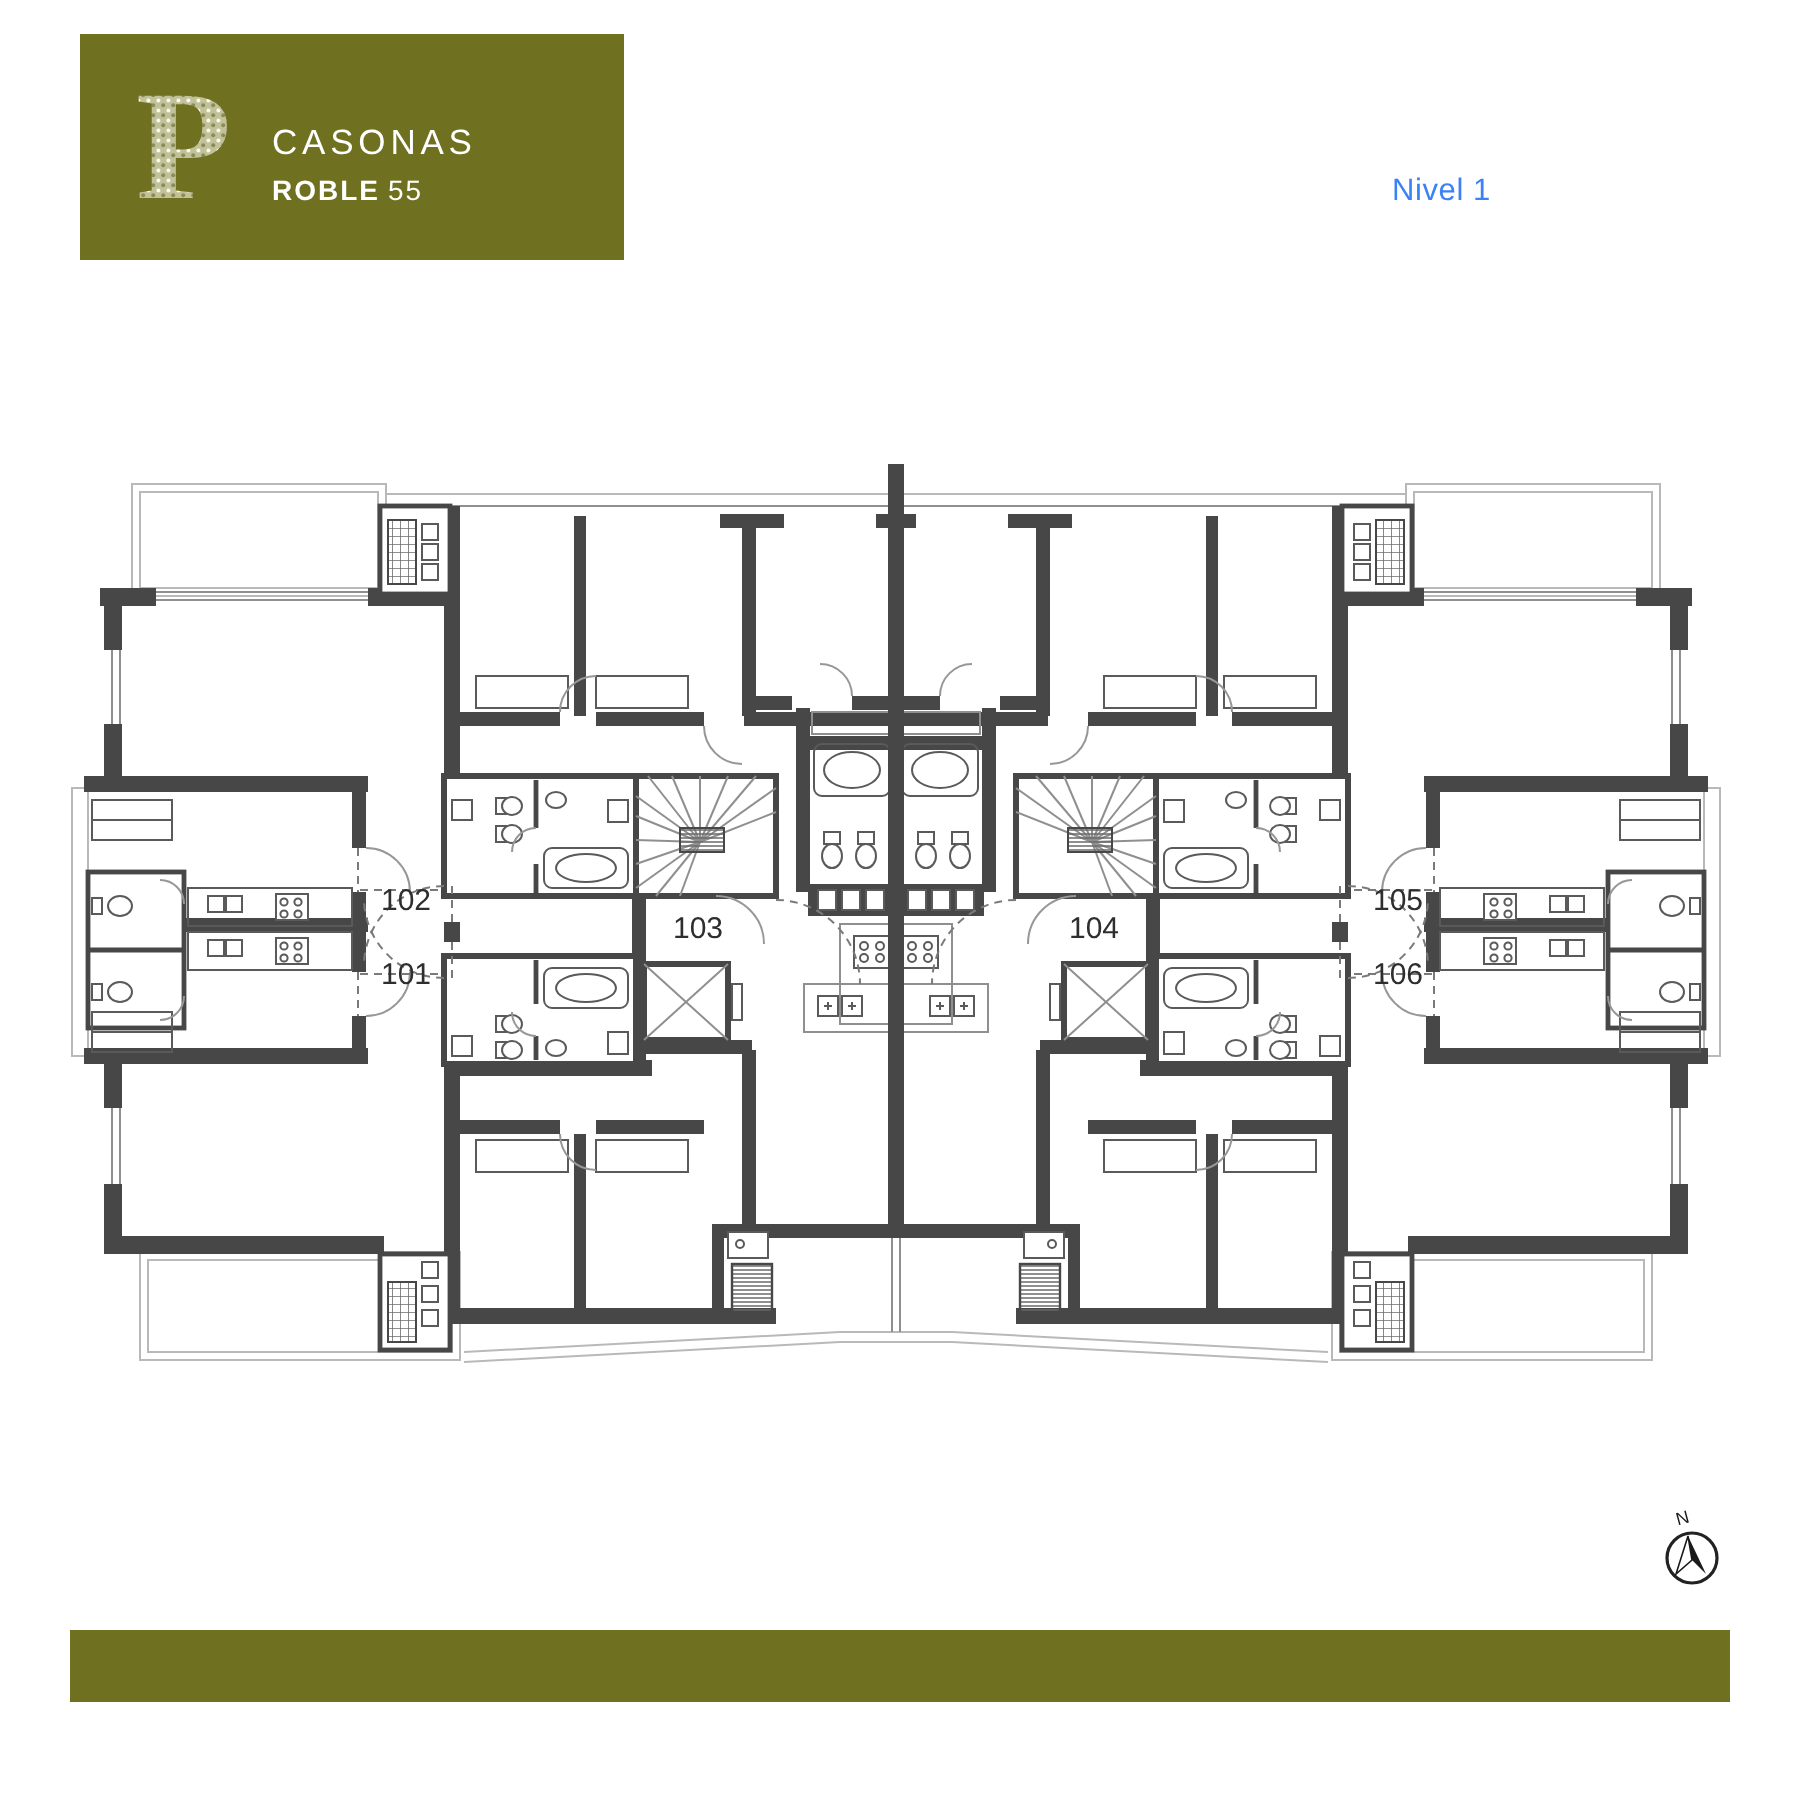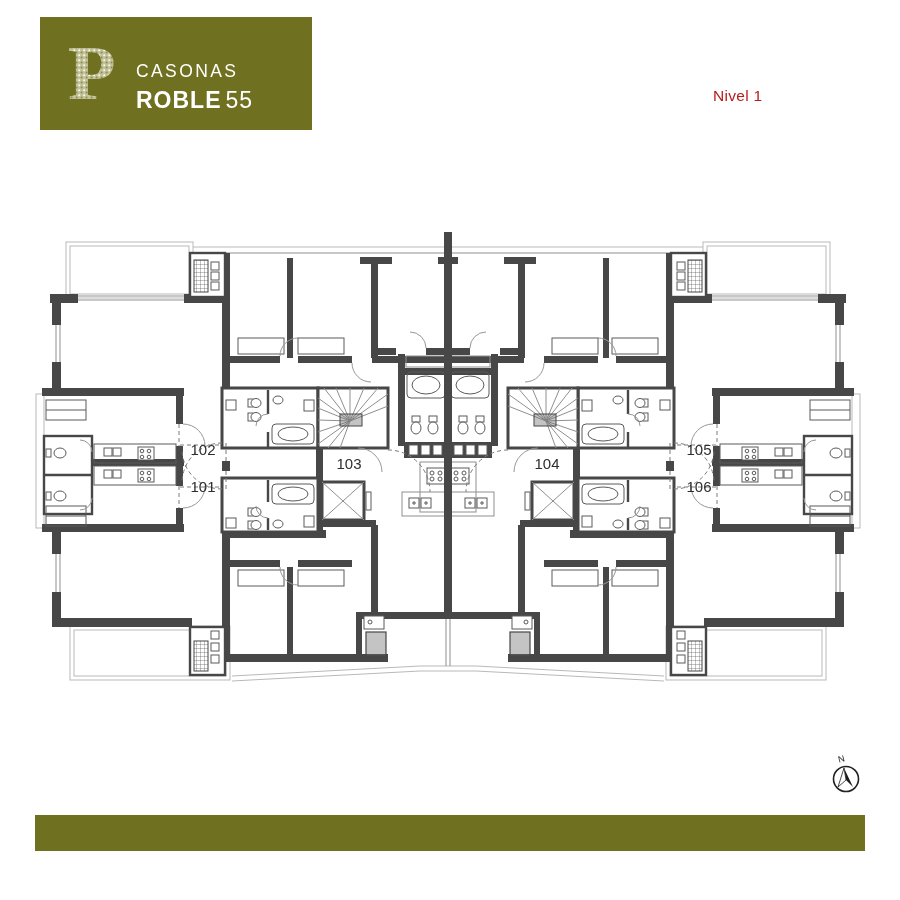--- a/index.html
+++ b/index.html
@@ -7,24 +7,24 @@
     --line-light:#b9b9b9; --line-mid:#8f8f8f;
   }
   *{margin:0;padding:0;box-sizing:border-box}
   html,body{width:900px;height:900px;background:#fff;overflow:hidden;
     font-family:"Liberation Sans",sans-serif;position:relative}
   .abs{position:absolute}
   
   .brand-box{left:40px;top:17px;width:272px;height:113px;background:var(--brand-olive)}
   .brand-text{position:absolute;left:96px;top:44px;color:#fff}
   .brand-line1{font-size:17.5px;letter-spacing:2.4px;font-weight:400}
-  .brand-line2{font-size:23px;letter-spacing:1px;font-weight:700;margin-top:5px}
+  .brand-line2{font-size:14px;letter-spacing:1px;font-weight:700;margin-top:5px}
   .brand-line2 .num{font-weight:400;margin-left:4px}
   
-  .level-label{left:713px;top:87px;font-size:15.5px;color:#b91c1c;letter-spacing:.3px}
+  .level-label{left:696px;top:87px;font-size:15.5px;color:#3b82f6;letter-spacing:.3px}
   
   .footer-bar{left:35px;top:815px;width:830px;height:36px;background:var(--brand-olive)}
   
   svg{display:block}
   .wf{fill:var(--wall);stroke:none}
   .wb{fill:#fff;stroke:var(--wall);stroke-width:3}
   .wb2{fill:#fff;stroke:var(--wall);stroke-width:2.4}
   .wln{stroke:var(--wall);stroke-width:2.4;fill:none}
   .tl{stroke:var(--line-light);stroke-width:1;fill:none}
   .ml{stroke:var(--line-mid);stroke-width:1;fill:none}

